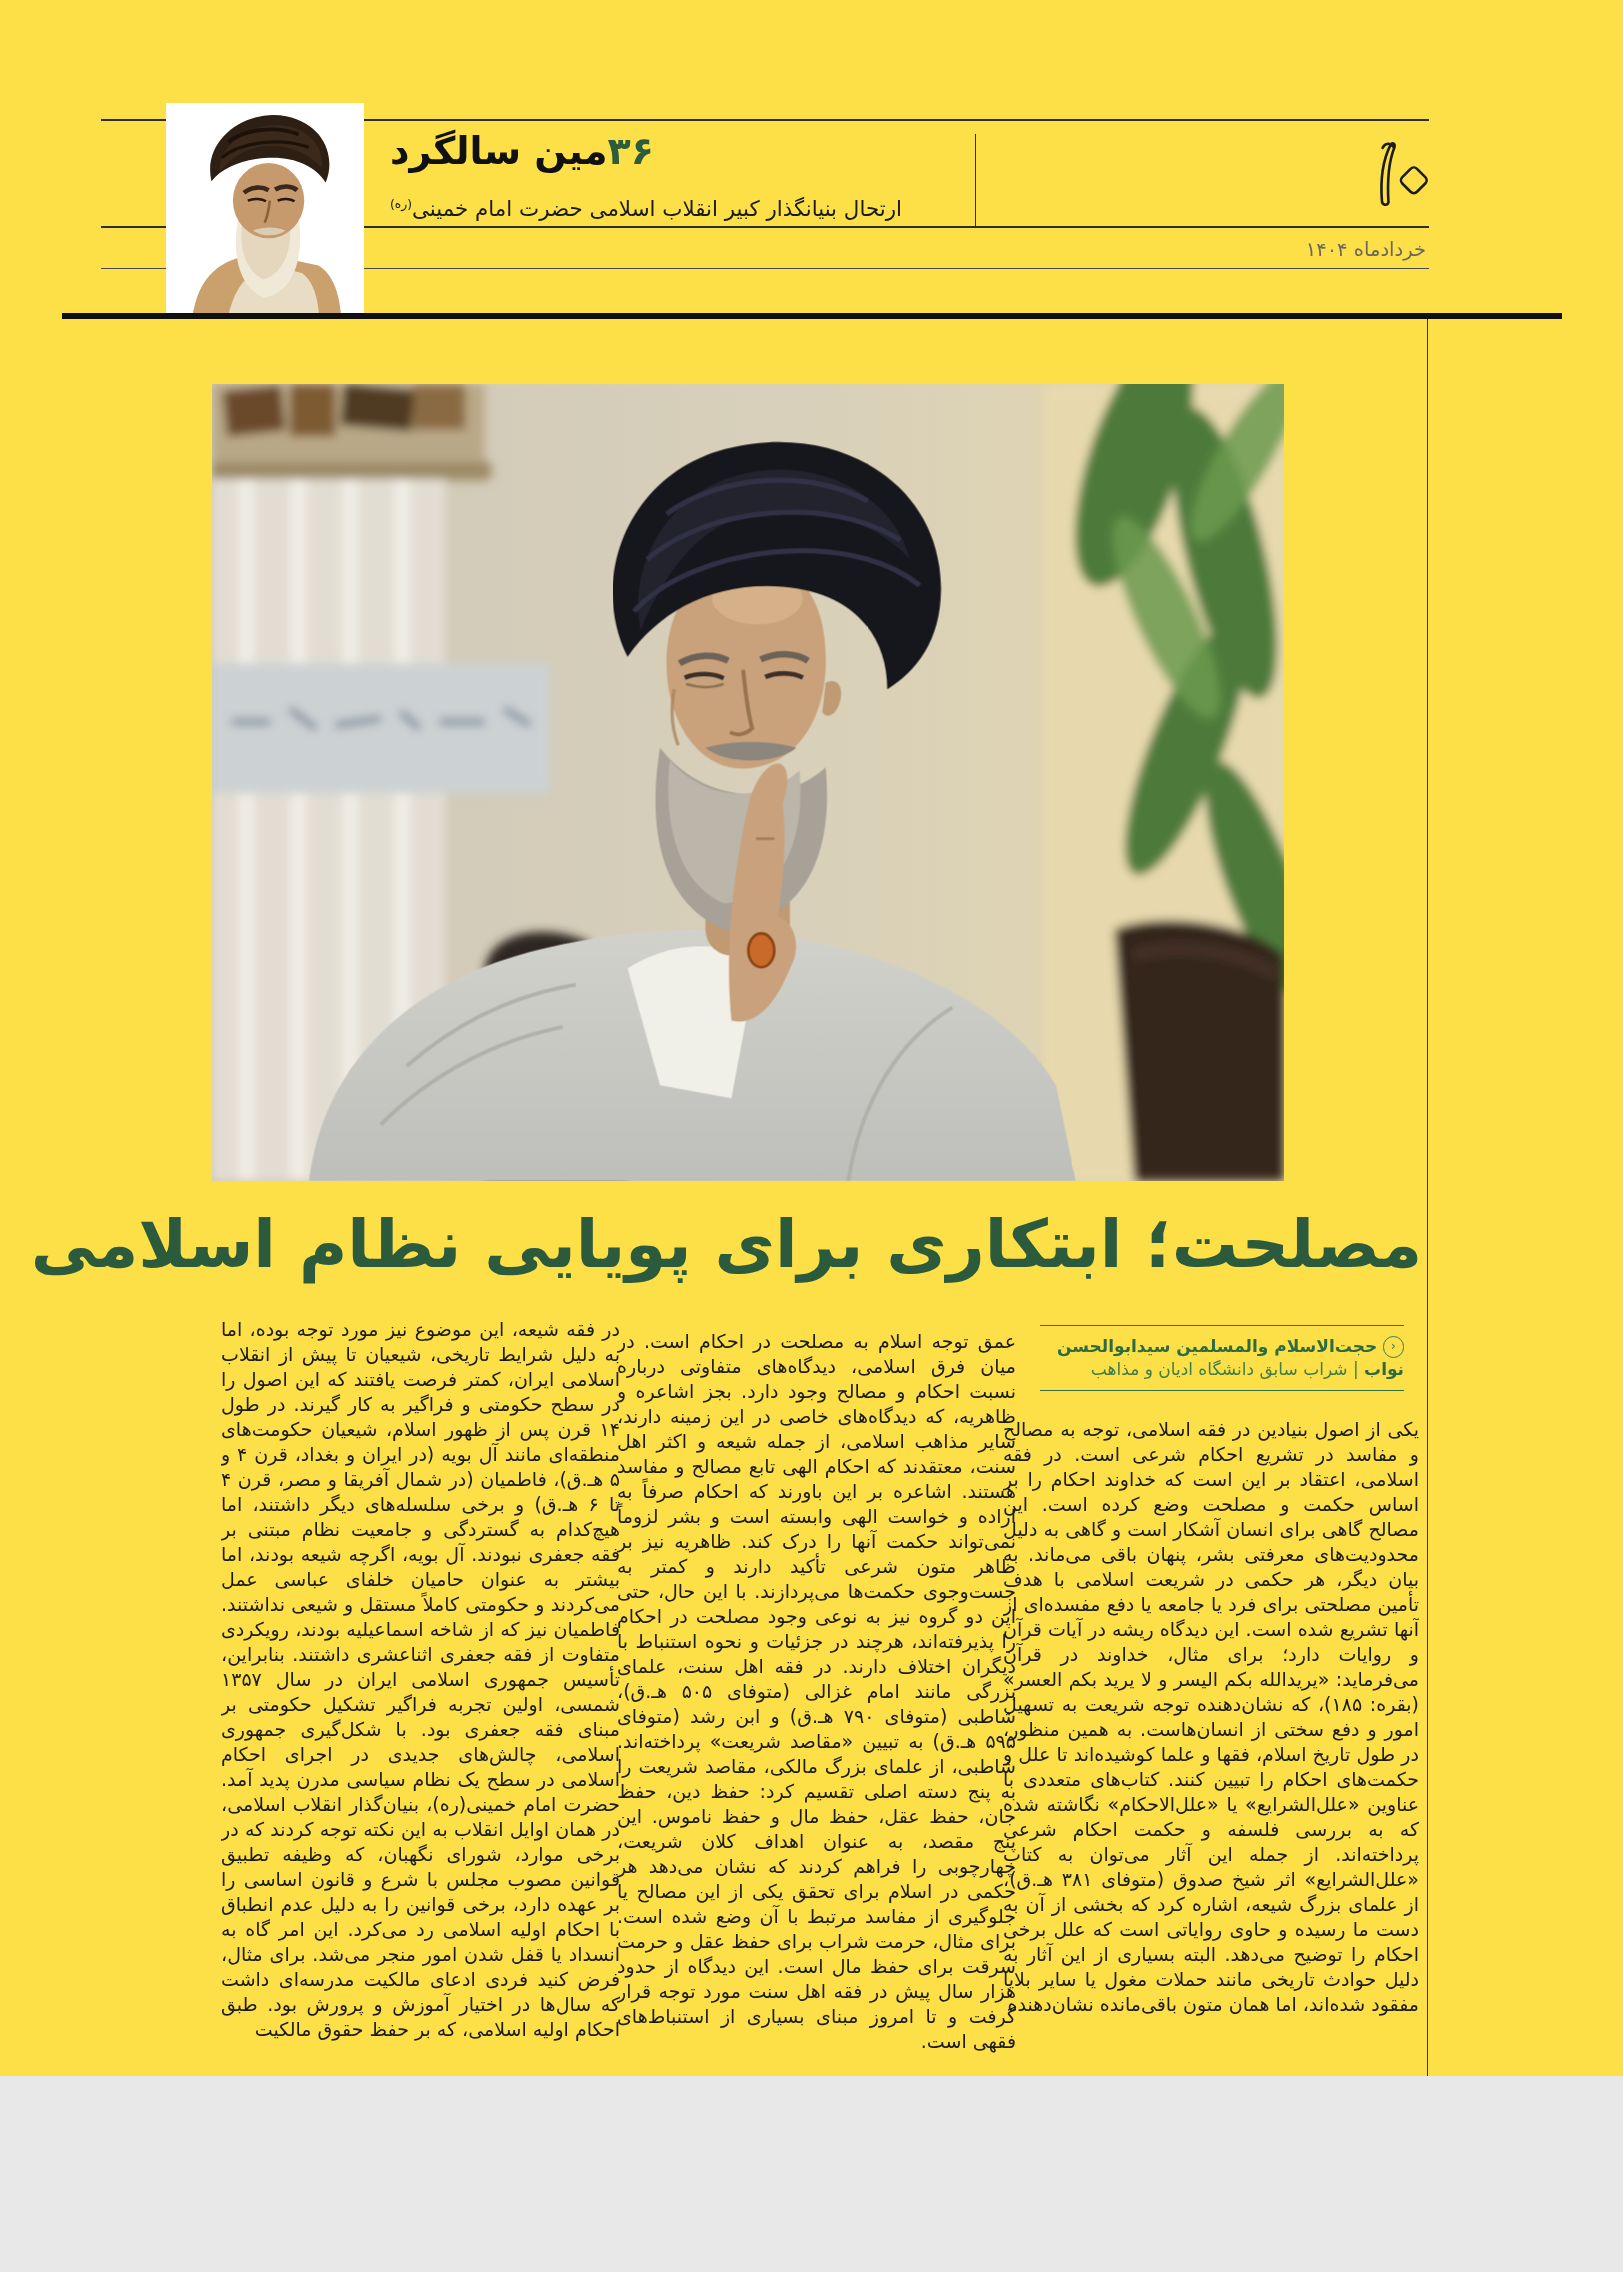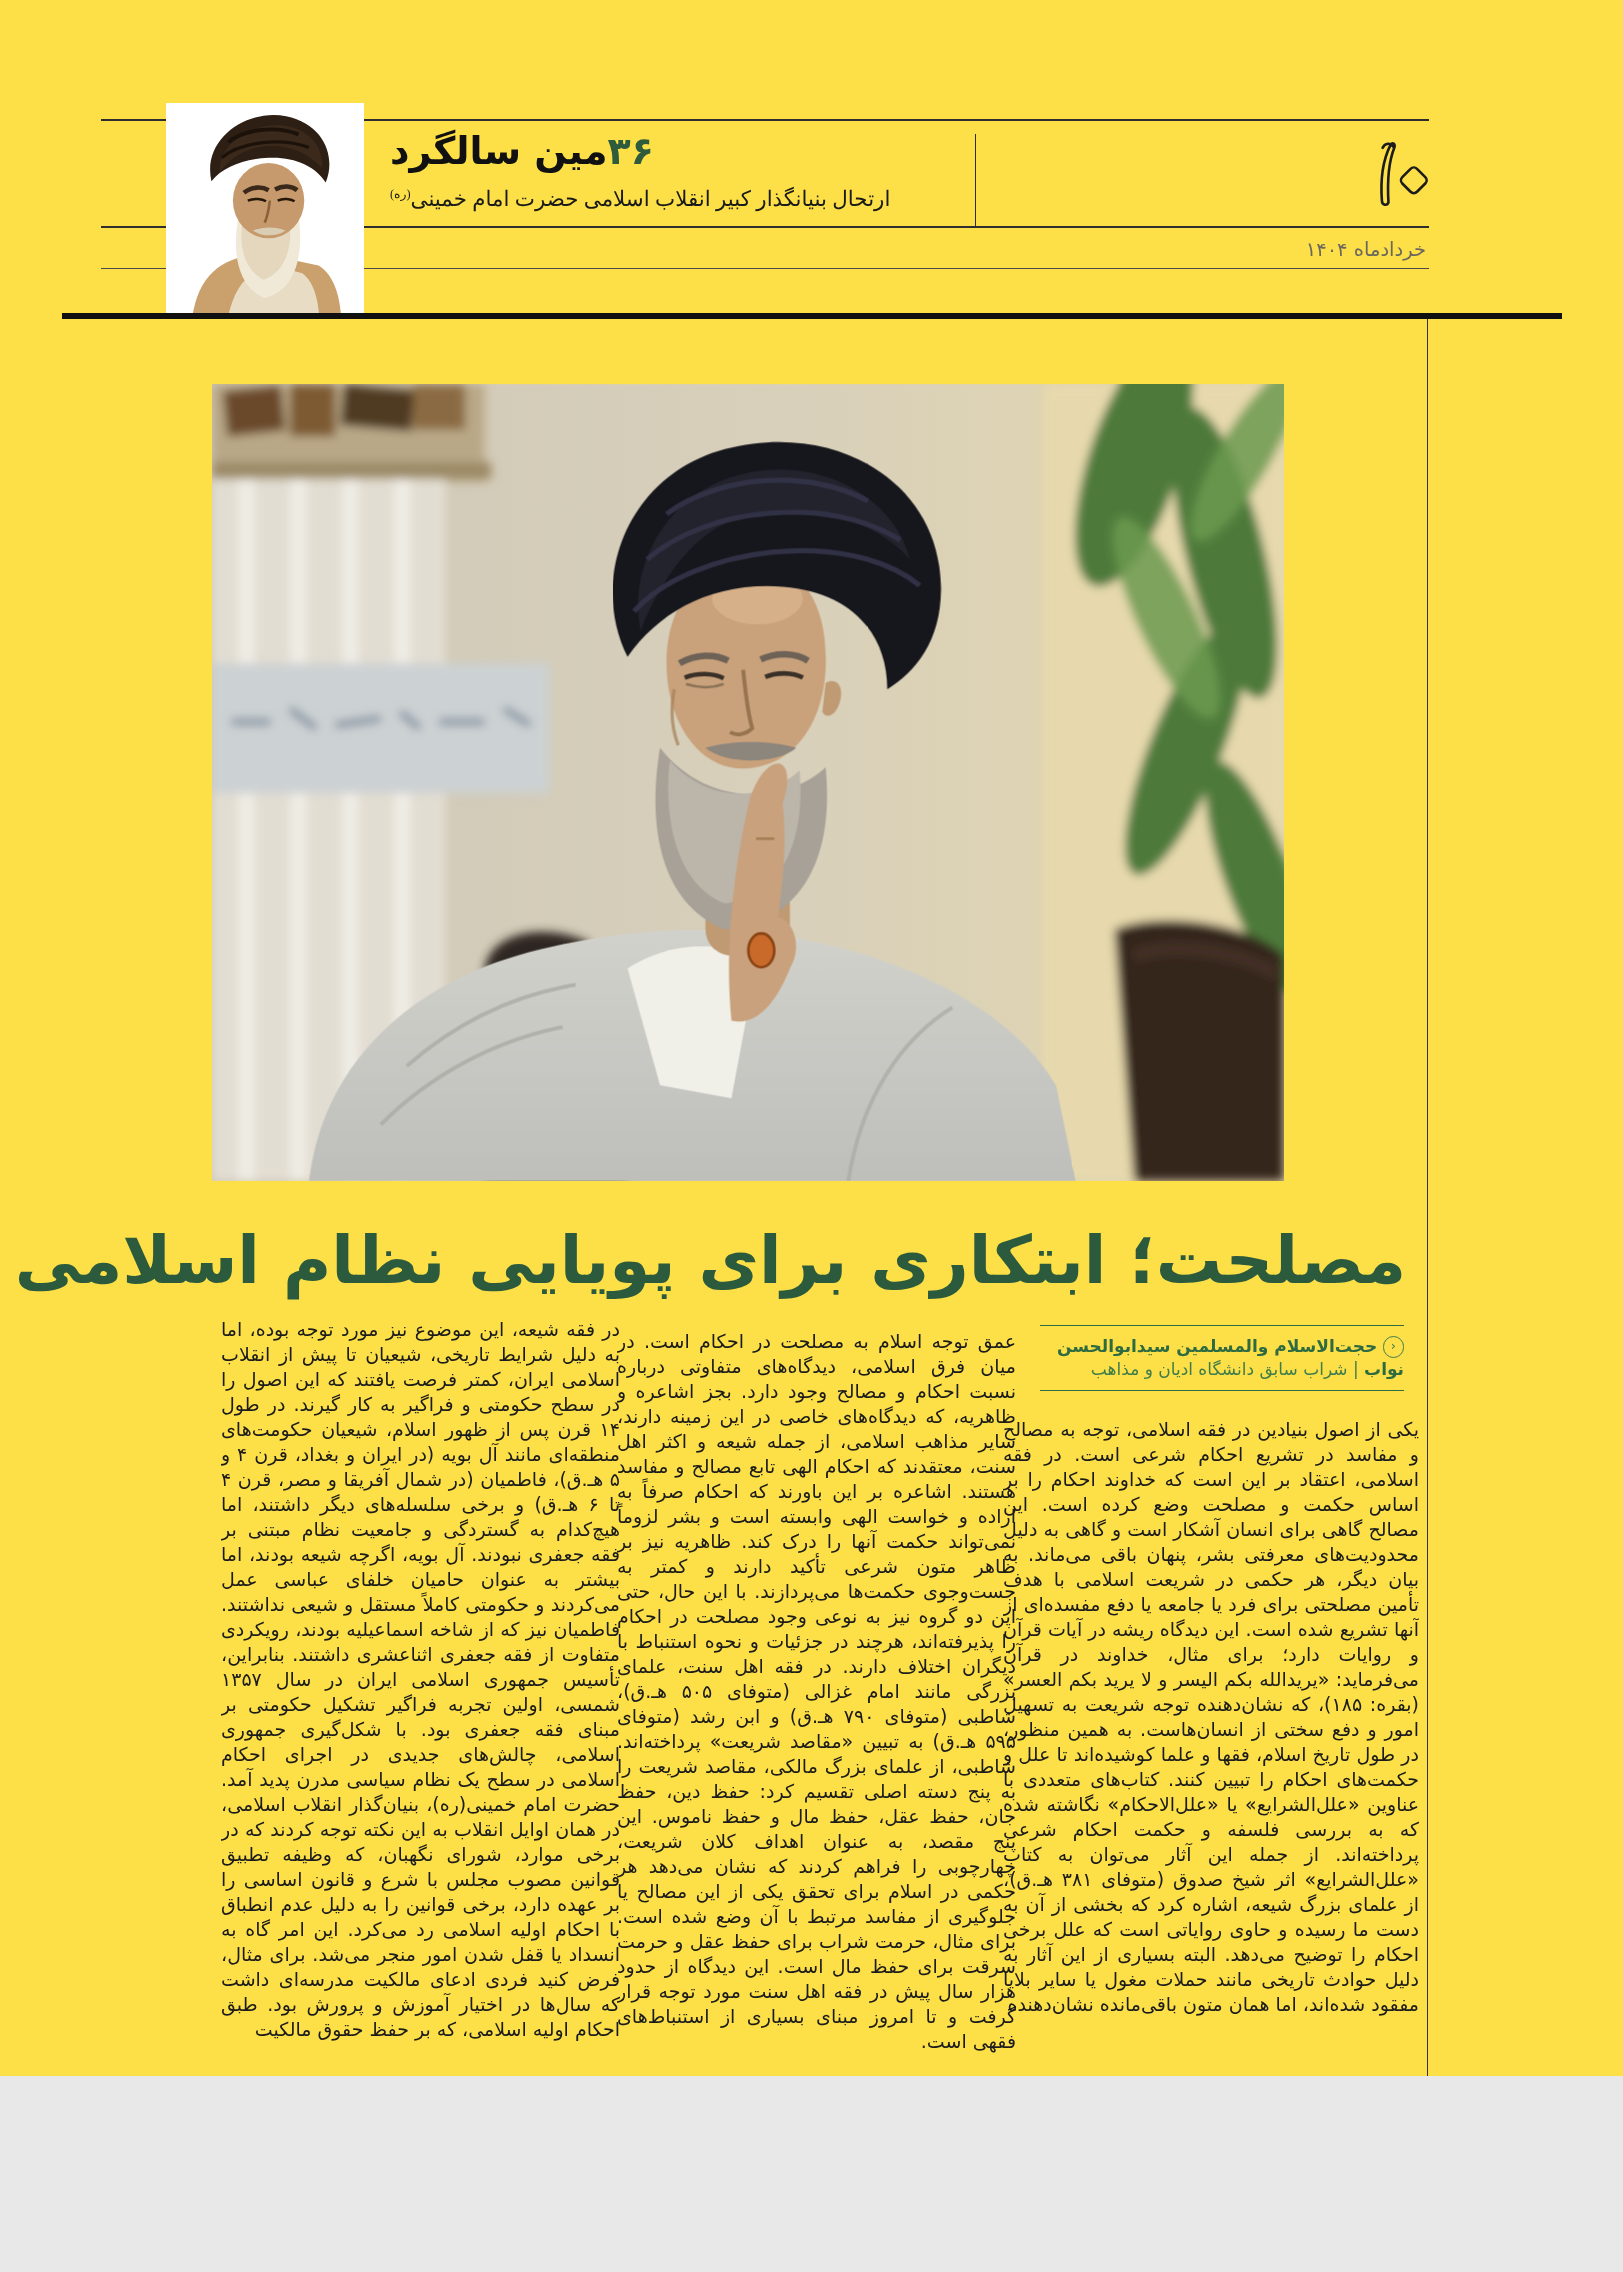--- a/index.html
+++ b/index.html
@@ -9,34 +9,34 @@
   .hrule{position:absolute;background:#2e2e2e;}
   .rule-top{left:101px;top:119px;width:1328px;height:1.9px;}
   .rule-mid{left:101px;top:226px;width:1328px;height:1.9px;}
   .rule-low{left:101px;top:268px;width:1328px;height:1.3px;background:#4a4a4a;}
   .vdiv{left:975px;top:134px;width:1.3px;height:94px;background:#2e2e2e;position:absolute;}
   .thick-rule{left:62px;top:313px;width:1500px;height:5.8px;background:#101010;position:absolute;}
   .khomeini{left:166px;top:103px;width:198px;height:216px;position:absolute;background:#fff;}
   .anniv{left:390px;top:129px;width:571px;position:absolute;direction:rtl;text-align:left;}
   .anniv-l1{font-size:38px;font-weight:bold;color:#111;line-height:45px;white-space:nowrap;}
   .anniv-l1 .num{color:#2d5b3c;}
-  .anniv-l2{font-size:21.4px;color:#1a1a1a;line-height:25px;margin-top:8px;white-space:nowrap;font-family:Liberation Serif, serif;}
+  .anniv-l2{font-size:21.4px;color:#1a1a1a;line-height:32px;margin-top:14px;white-space:nowrap;}
   .anniv-l2 sup{font-size:12.3px;}
   .pagenum{left:1367px;top:136px;width:65px;height:73px;position:absolute;}
   .date{position:absolute;right:197px;top:238px;font-size:19.5px;color:#6b675f;direction:rtl;white-space:nowrap;}
   .logo{position:absolute;left:800px;top:434px;height:45px;display:flex;align-items:center;gap:6.5px;}
   .logo-fa{color:#d92b26;font-size:35px;font-weight:bold;transform:skewX(-8deg);direction:rtl;line-height:39px;}
   .logo-dot{width:30px;height:30px;border-radius:50%;background:#eef23d;}
   .logo-en{font-size:26px;color:#232d53;letter-spacing:-0.6px;}
   .logo-en b{font-weight:bold;}
   
   .vframe{left:1427px;top:319px;width:1.3px;height:1790px;background:#333;position:absolute;}
   .bottom-rule{left:221px;top:2107px;width:1208px;height:2.6px;background:#1b1b1b;position:absolute;}
   .photo{left:212px;top:384px;width:1072px;height:797px;position:absolute;overflow:hidden;}
-  .headline{position:absolute;right:201px;top:1203px;margin:16px;font-size:66px;font-weight:bold;
+  .headline{position:absolute;right:201px;top:1203px;margin:0;font-size:66px;font-weight:bold;
             color:#2c5a3d;direction:rtl;white-space:nowrap;line-height:84px;}
   
   .col{position:absolute;direction:rtl;}
   .col p{margin:0;font-size:19px;line-height:25px;color:#1b1b1b;text-align:justify;text-justify:inter-word;}
   .col1{left:1003px;top:1325px;width:416px;height:786px;overflow:hidden;}
   .col2{left:617px;top:1325px;width:399px;height:786px;overflow:hidden;}
   .col3{left:221px;top:1317px;width:399px;height:793px;overflow:hidden;}
   .green-rule{border:none;border-top:1.9px solid #2f6e41;margin:0 15px 0 37px;}
   .byline{padding:9px 15px 7.8px 37px;font-size:17px;line-height:23.4px;color:#3e7c4c;}
   .byline .bname{font-weight:bold;color:#2f6b40;}

